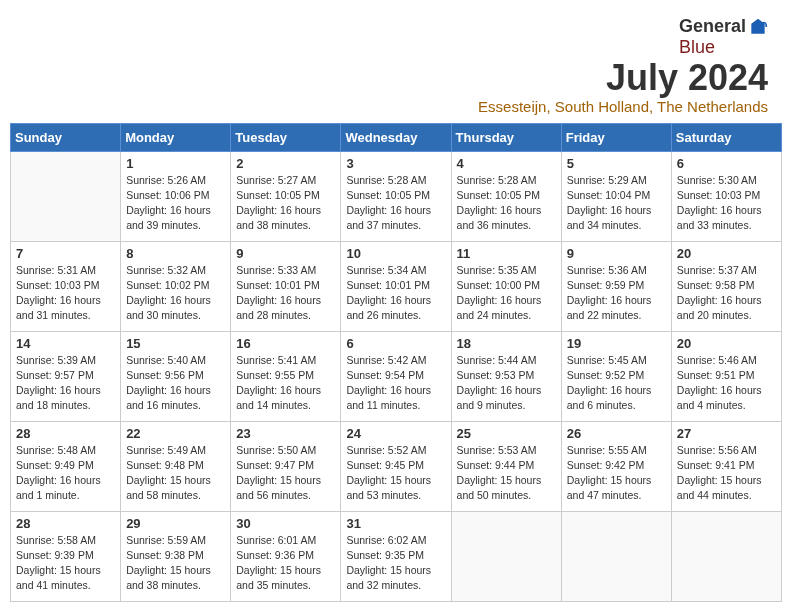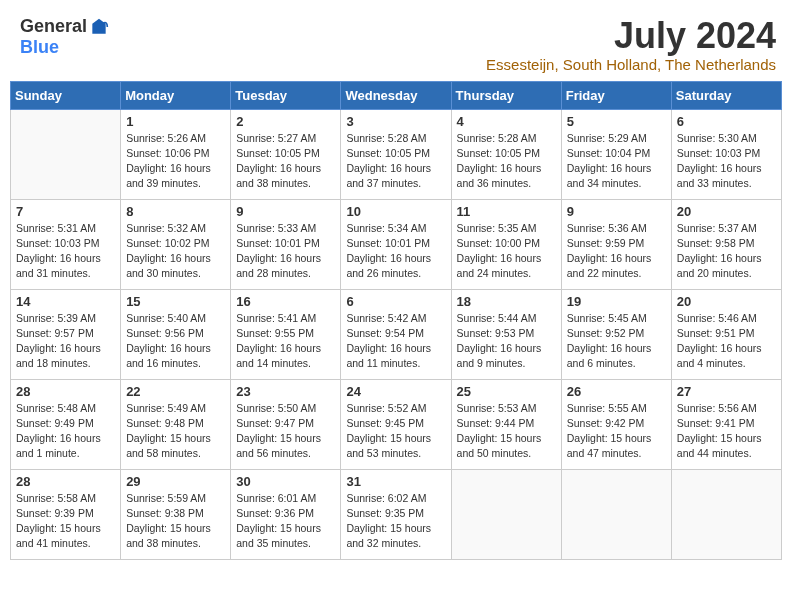--- a/index.html
+++ b/index.html
@@ -5,41 +5,42 @@
     * { box-sizing: border-box; margin: 0; padding: 0; }
     body {
       font-family: Arial, sans-serif;
       background: #fff;
       width: 792px;
       min-height: 612px;
     }
     .header {
       display: flex;
       justify-content: space-between;
-      align-items: flex-start;
-      padding: 16px 16px 8px 20px;
+      align-items: flex-end;
+      padding: 16px 24px 8px 20px;
+      flex-direction: column;
     }
     .logo {
       display: flex;
       flex-direction: column;
       align-items: flex-start;
     }
     .logo-text {
       display: flex;
       align-items: center;
     }
     .logo-general {
       font-size: 18px;
       font-weight: bold;
       color: #333;
     }
     .logo-blue {
       font-size: 18px;
-      font-weight: bold;
-      color: #3b82f6;
+      font-weight: normal;
+      color: #7f1d1d;
     }
     .logo-icon {
       width: 20px;
       height: 20px;
       margin-left: 2px;
     }
     .title-section {
       text-align: right;
     }
     .month-year {

